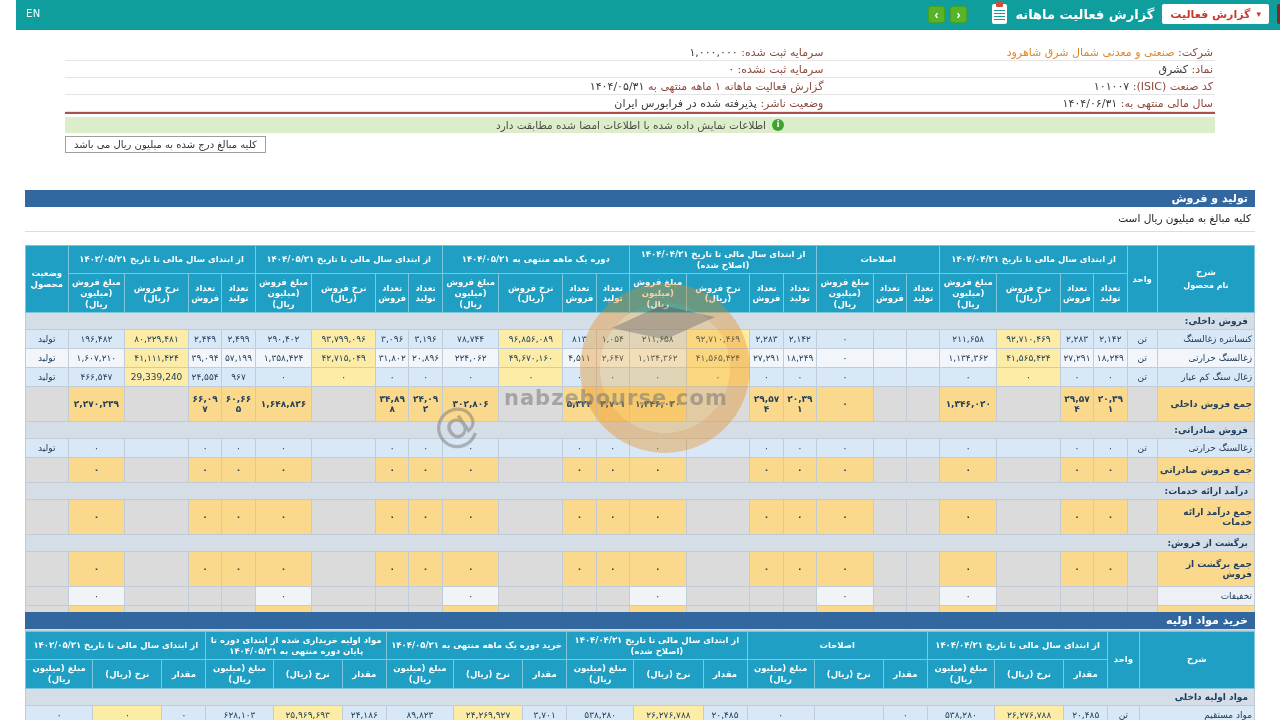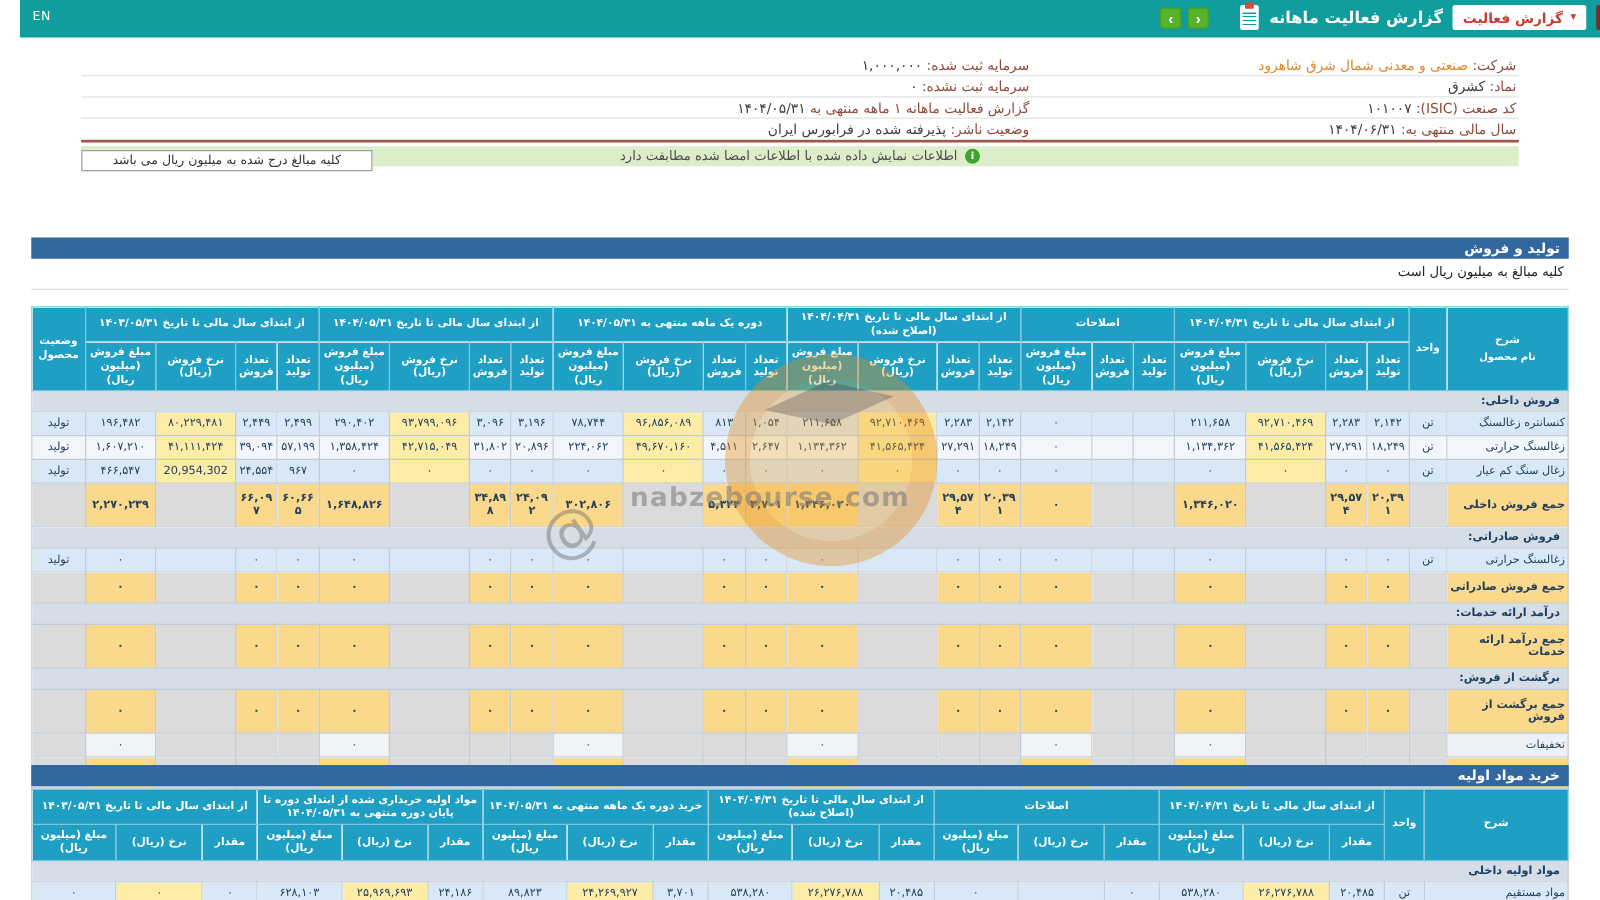--- a/index.html
+++ b/index.html
@@ -34,21 +34,21 @@
   .info-cell.l{width:66%}
   .lbl{color:#8d4a3c}
   .val{color:#3a3a3a}
   .val.link{color:#e0862c;cursor:pointer}
 
   
   .notice{position:absolute;top:117px;left:65px;right:65px;height:16px;background:#dcedca;
     display:flex;justify-content:center;align-items:center;gap:6px;font-size:10.5px;color:#4c4c4c}
   .info-icon{width:12px;height:12px;border-radius:50%;background:#3da52f;color:#fff;font-size:8px;
     font-weight:bold;text-align:center;line-height:12px;flex:0 0 auto}
-  .unit-box{position:absolute;top:120px;left:65px;border:1px solid #9f9f9f;padding:2px 24px;
+  .unit-box{position:absolute;top:136px;left:65px;border:1px solid #9f9f9f;padding:2px 8px;
     font-size:10px;color:#333;background:#fff;direction:rtl}
 
   
   .bar{position:absolute;left:25px;right:25px;height:17px;background:#33679f;color:#fff;
     font-size:11px;font-weight:bold;line-height:17px;padding-right:7px;text-align:right}
   .bar1{top:190px}
   .bar2{top:612px}
   .subnote{position:absolute;top:210px;left:25px;right:25px;font-size:10.5px;color:#222;
     padding:2px 4px 7px;border-bottom:1px solid #ddd;}
 
@@ -280,21 +280,21 @@
             <td class="">۰</td>
             <td class="">۰</td>
             <td class="rate-hl">۰</td>
             <td class="">۰</td>
             <td class="">۰</td>
             <td class="">۰</td>
             <td class="rate-hl">۰</td>
             <td class="">۰</td>
             <td class="">۹۶۷</td>
             <td class="">۲۴,۵۵۴</td>
-            <td class="rate-hl">20,954,302</td>
+            <td class="rate-hl">29,339,240</td>
             <td class="">۴۶۶,۵۴۷</td>
             <td class="">تولید</td>
           </tr>
           <tr class="r-total">
             <td class="name">جمع فروش داخلی</td>
             <td class="e"></td>
             <td class="f">۲۰,۳۹۱</td>
             <td class="f">۲۹,۵۷۴</td>
             <td class="e"></td>
             <td class="f">۱,۳۴۶,۰۲۰</td>

